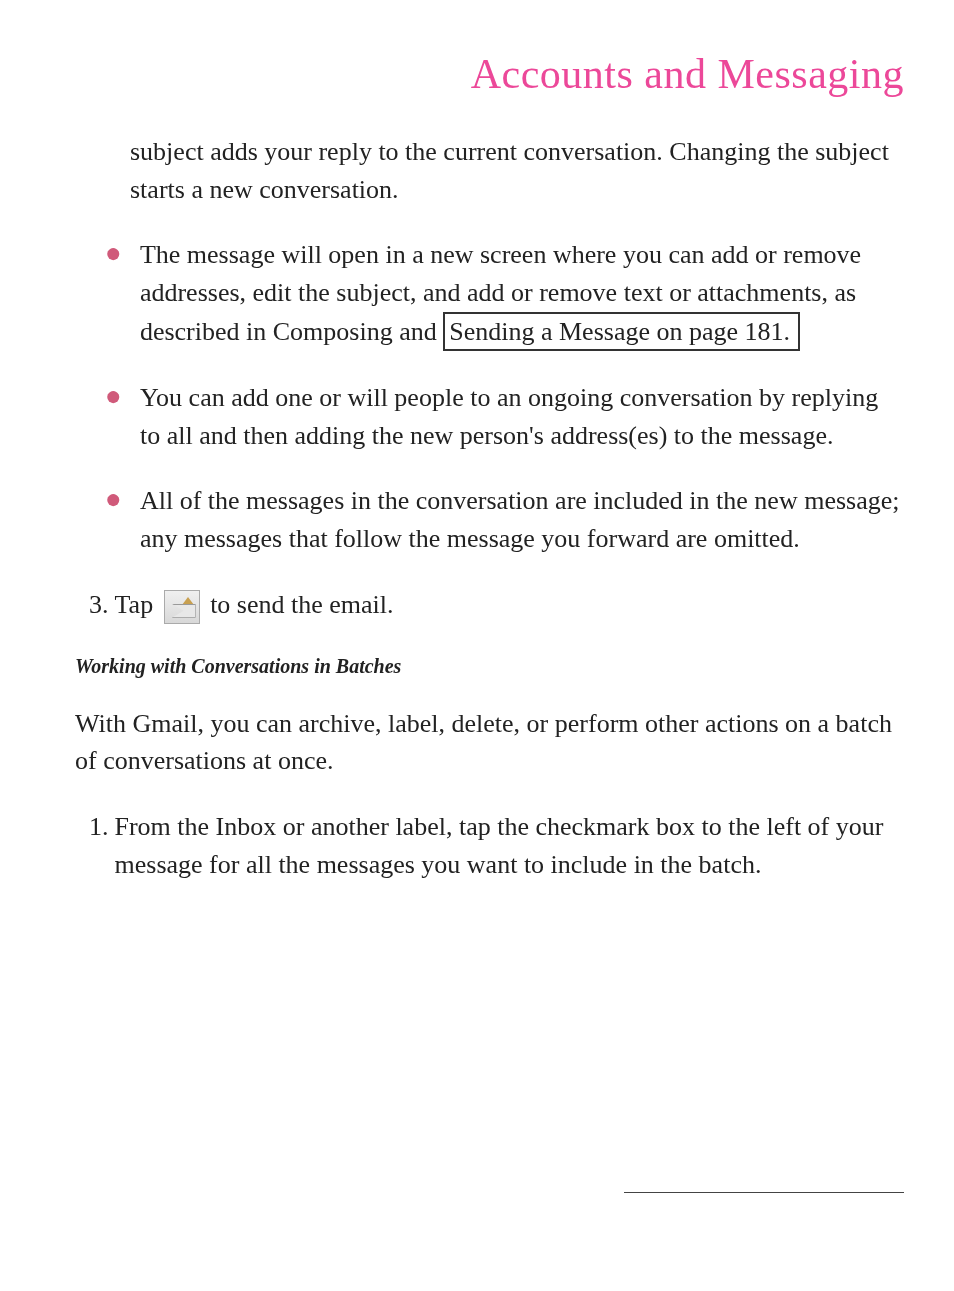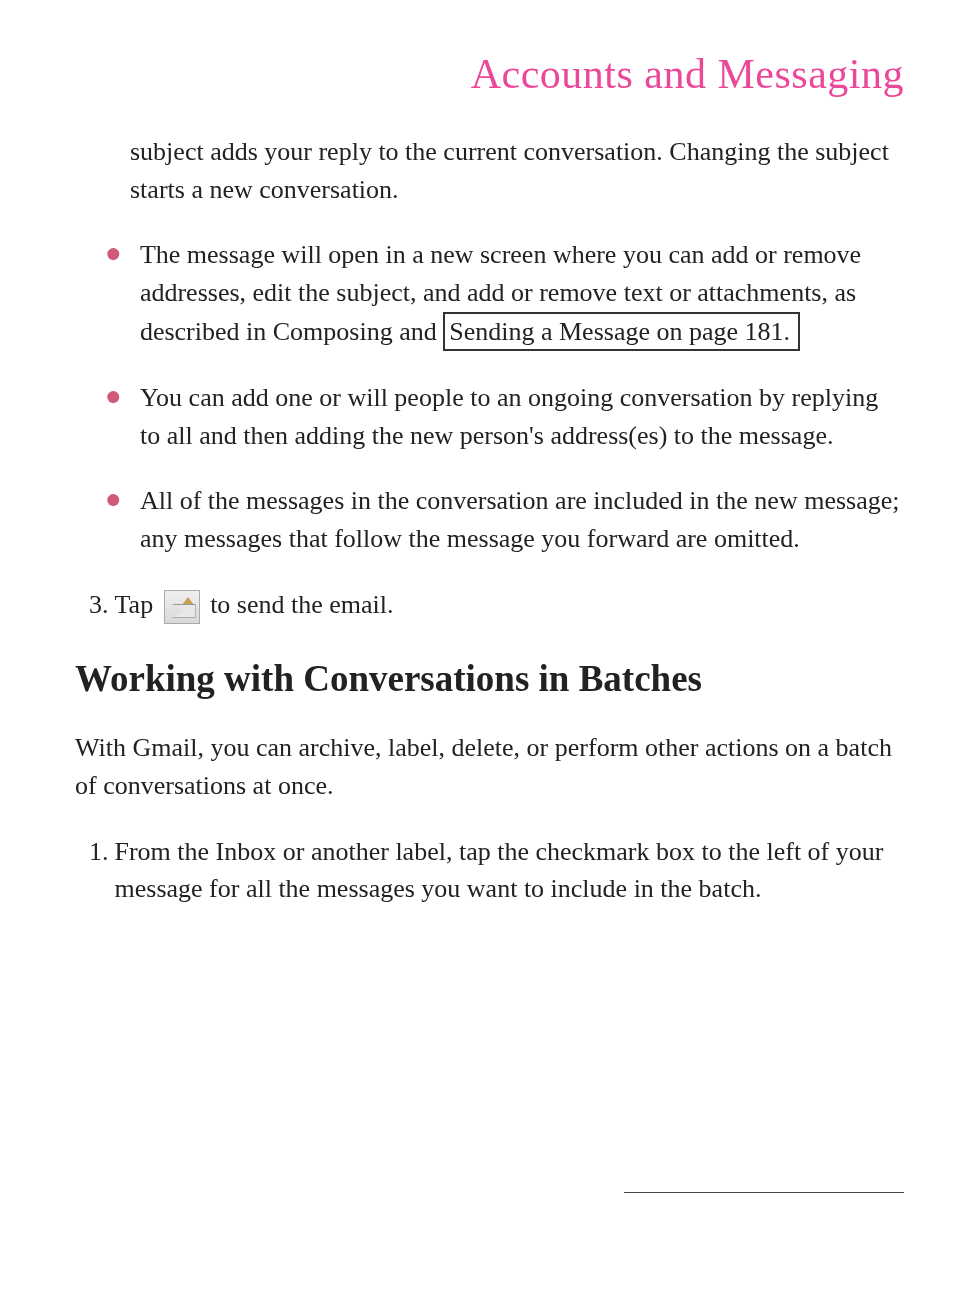--- a/index.html
+++ b/index.html
@@ -97,23 +97,24 @@
       bottom: 5px;
       left: 7px;
       width: 22px;
       height: 12px;
       background: #e8e8e8;
       border: 1px solid #999;
       clip-path: polygon(0 0, 100% 0, 100% 100%, 0 100%, 50% 50%, 0 0);
     }
     .section-heading {
       font-weight: bold;
-      font-size: 37px;
+      font-size: 20px;
       margin-top: 16px;
       margin-bottom: 24px;
+      font-style: italic;
     }
     .para {
       margin-bottom: 28px;
     }
     .footer-area {
       position: absolute;
       bottom: 40px;
       right: 50px;
       width: 280px;
     }

